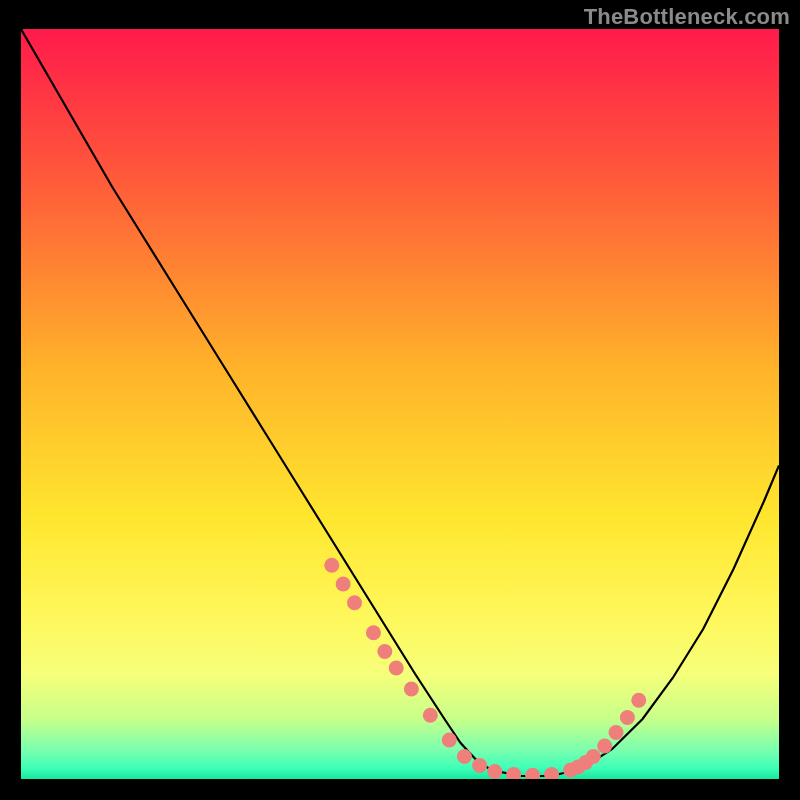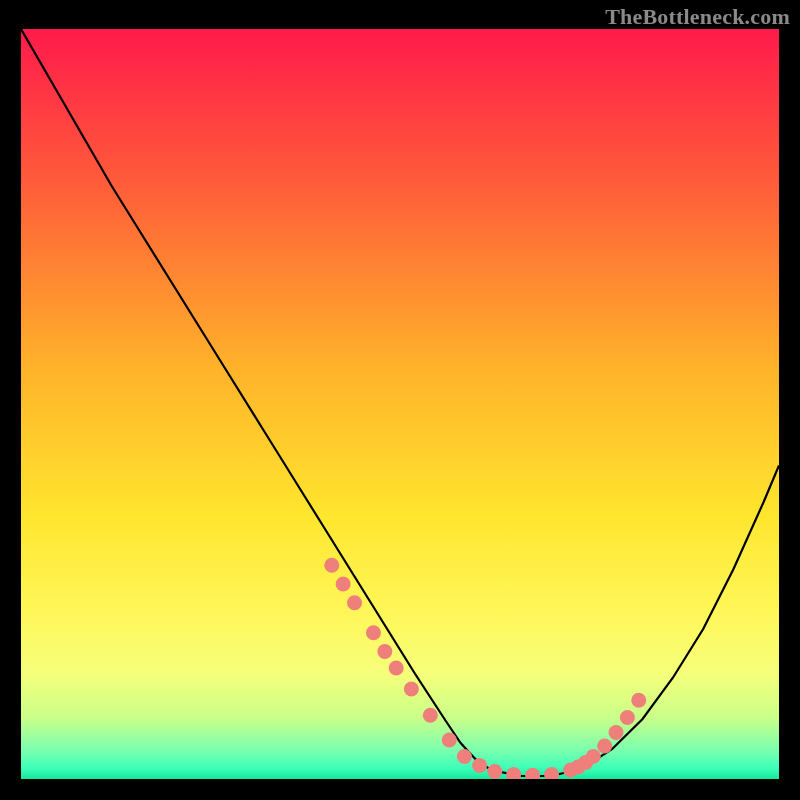--- a/index.html
+++ b/index.html
@@ -15,21 +15,21 @@
     left: 0;
     top: 0;
     width: 800px;
     height: 800px;
     background: #000;
   }
   .watermark {
     position: absolute;
     top: 4px;
     right: 10px;
-    font-family: Liberation Serif, serif;
+    font-family: Liberation Sans, sans-serif;
     font-size: 22px;
     font-weight: 600;
     color: #8a8a8a;
     letter-spacing: 0.2px;
   }
   .plot {
     position: absolute;
     left: 21px;
     top: 29px;
     width: 758px;

